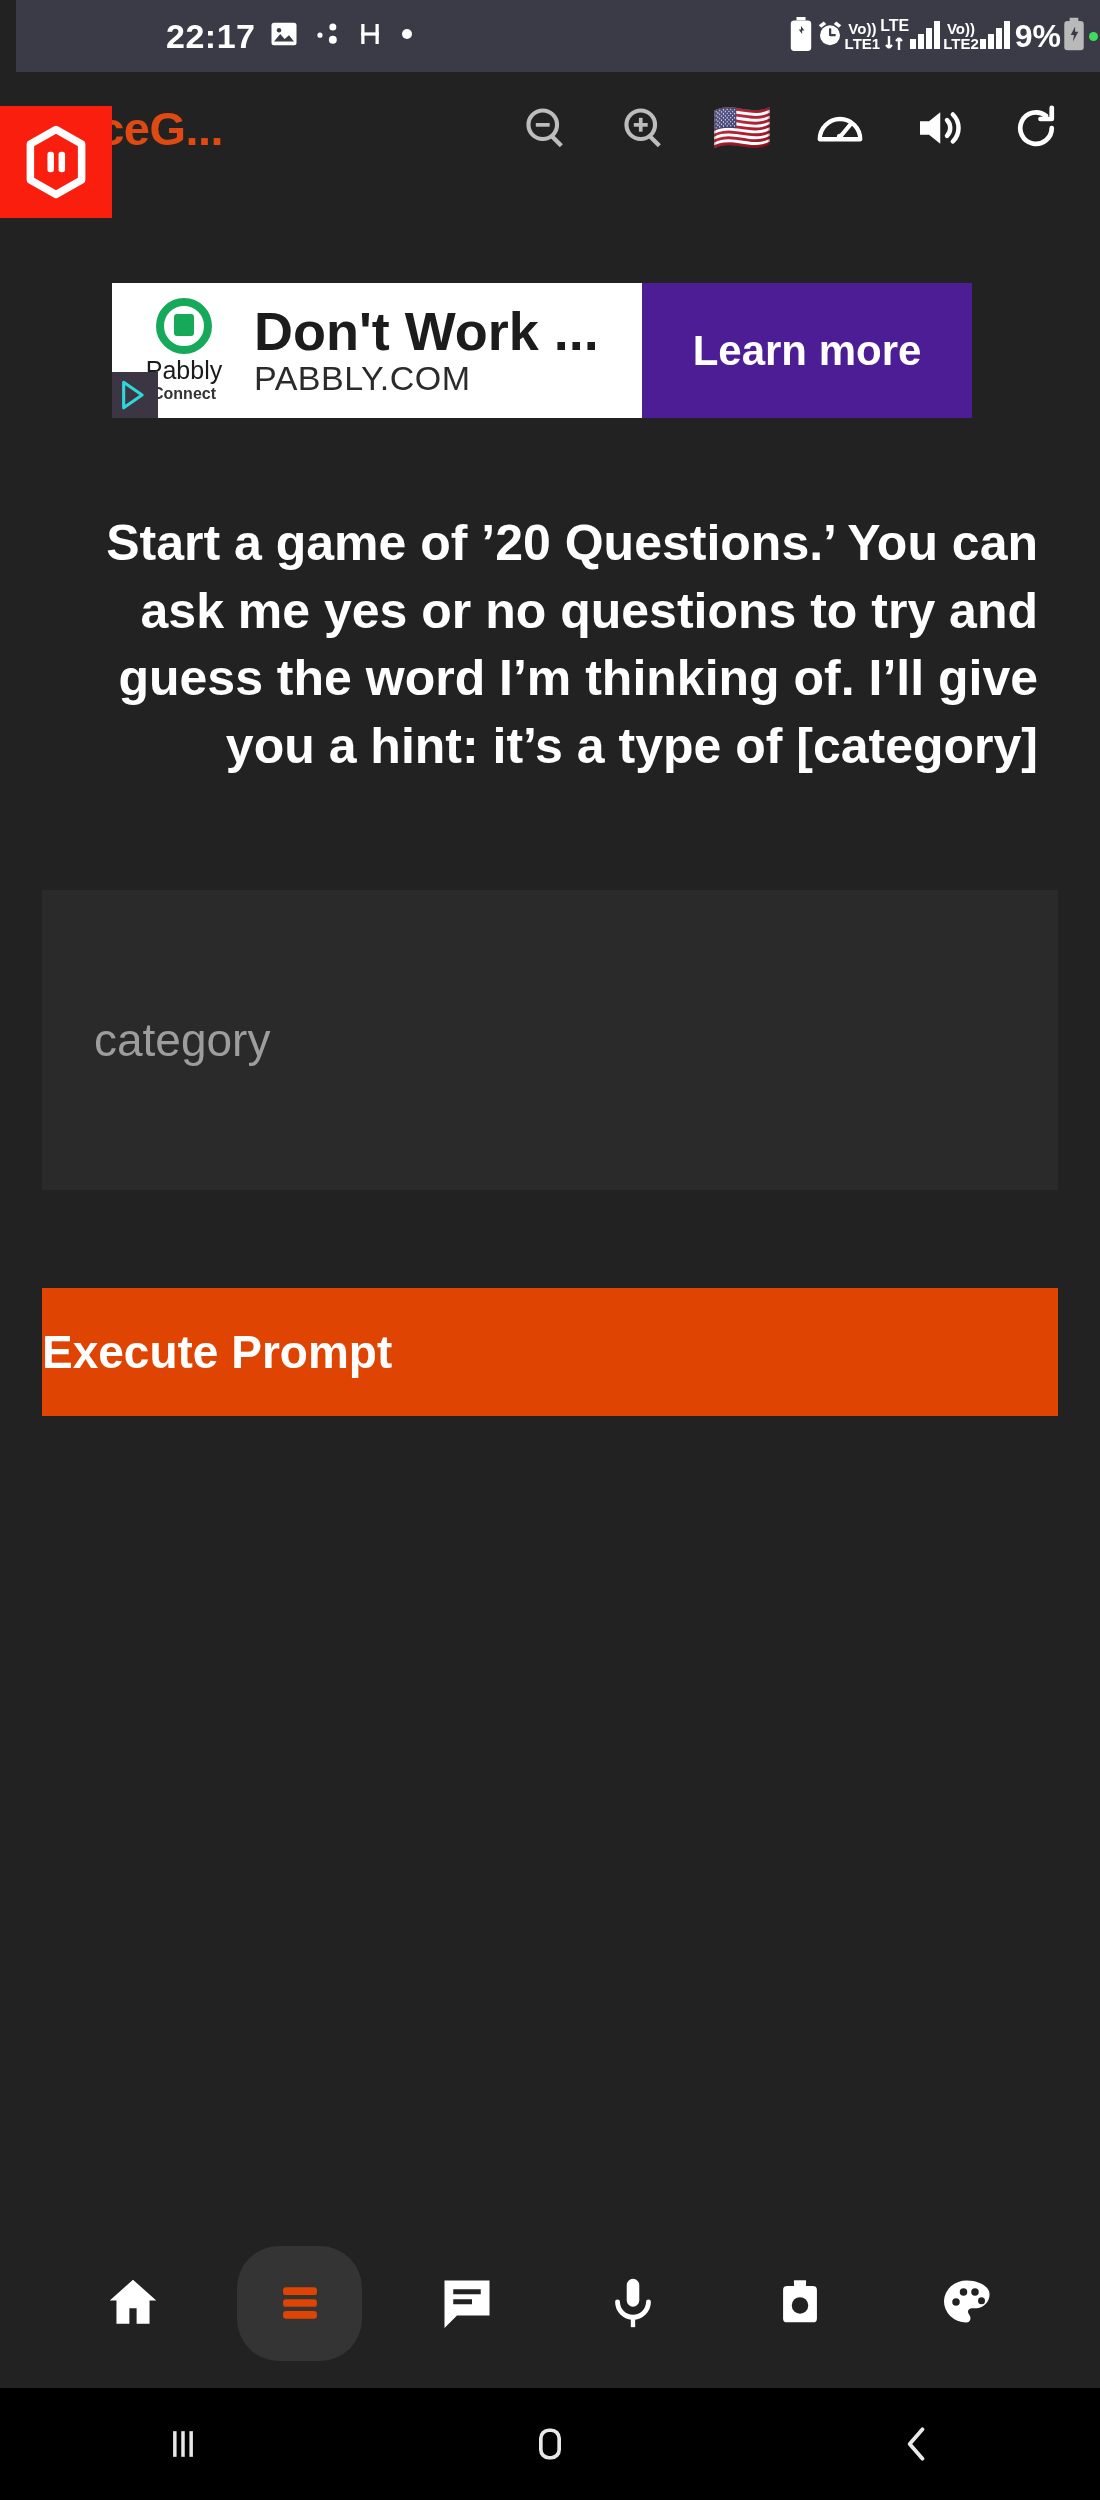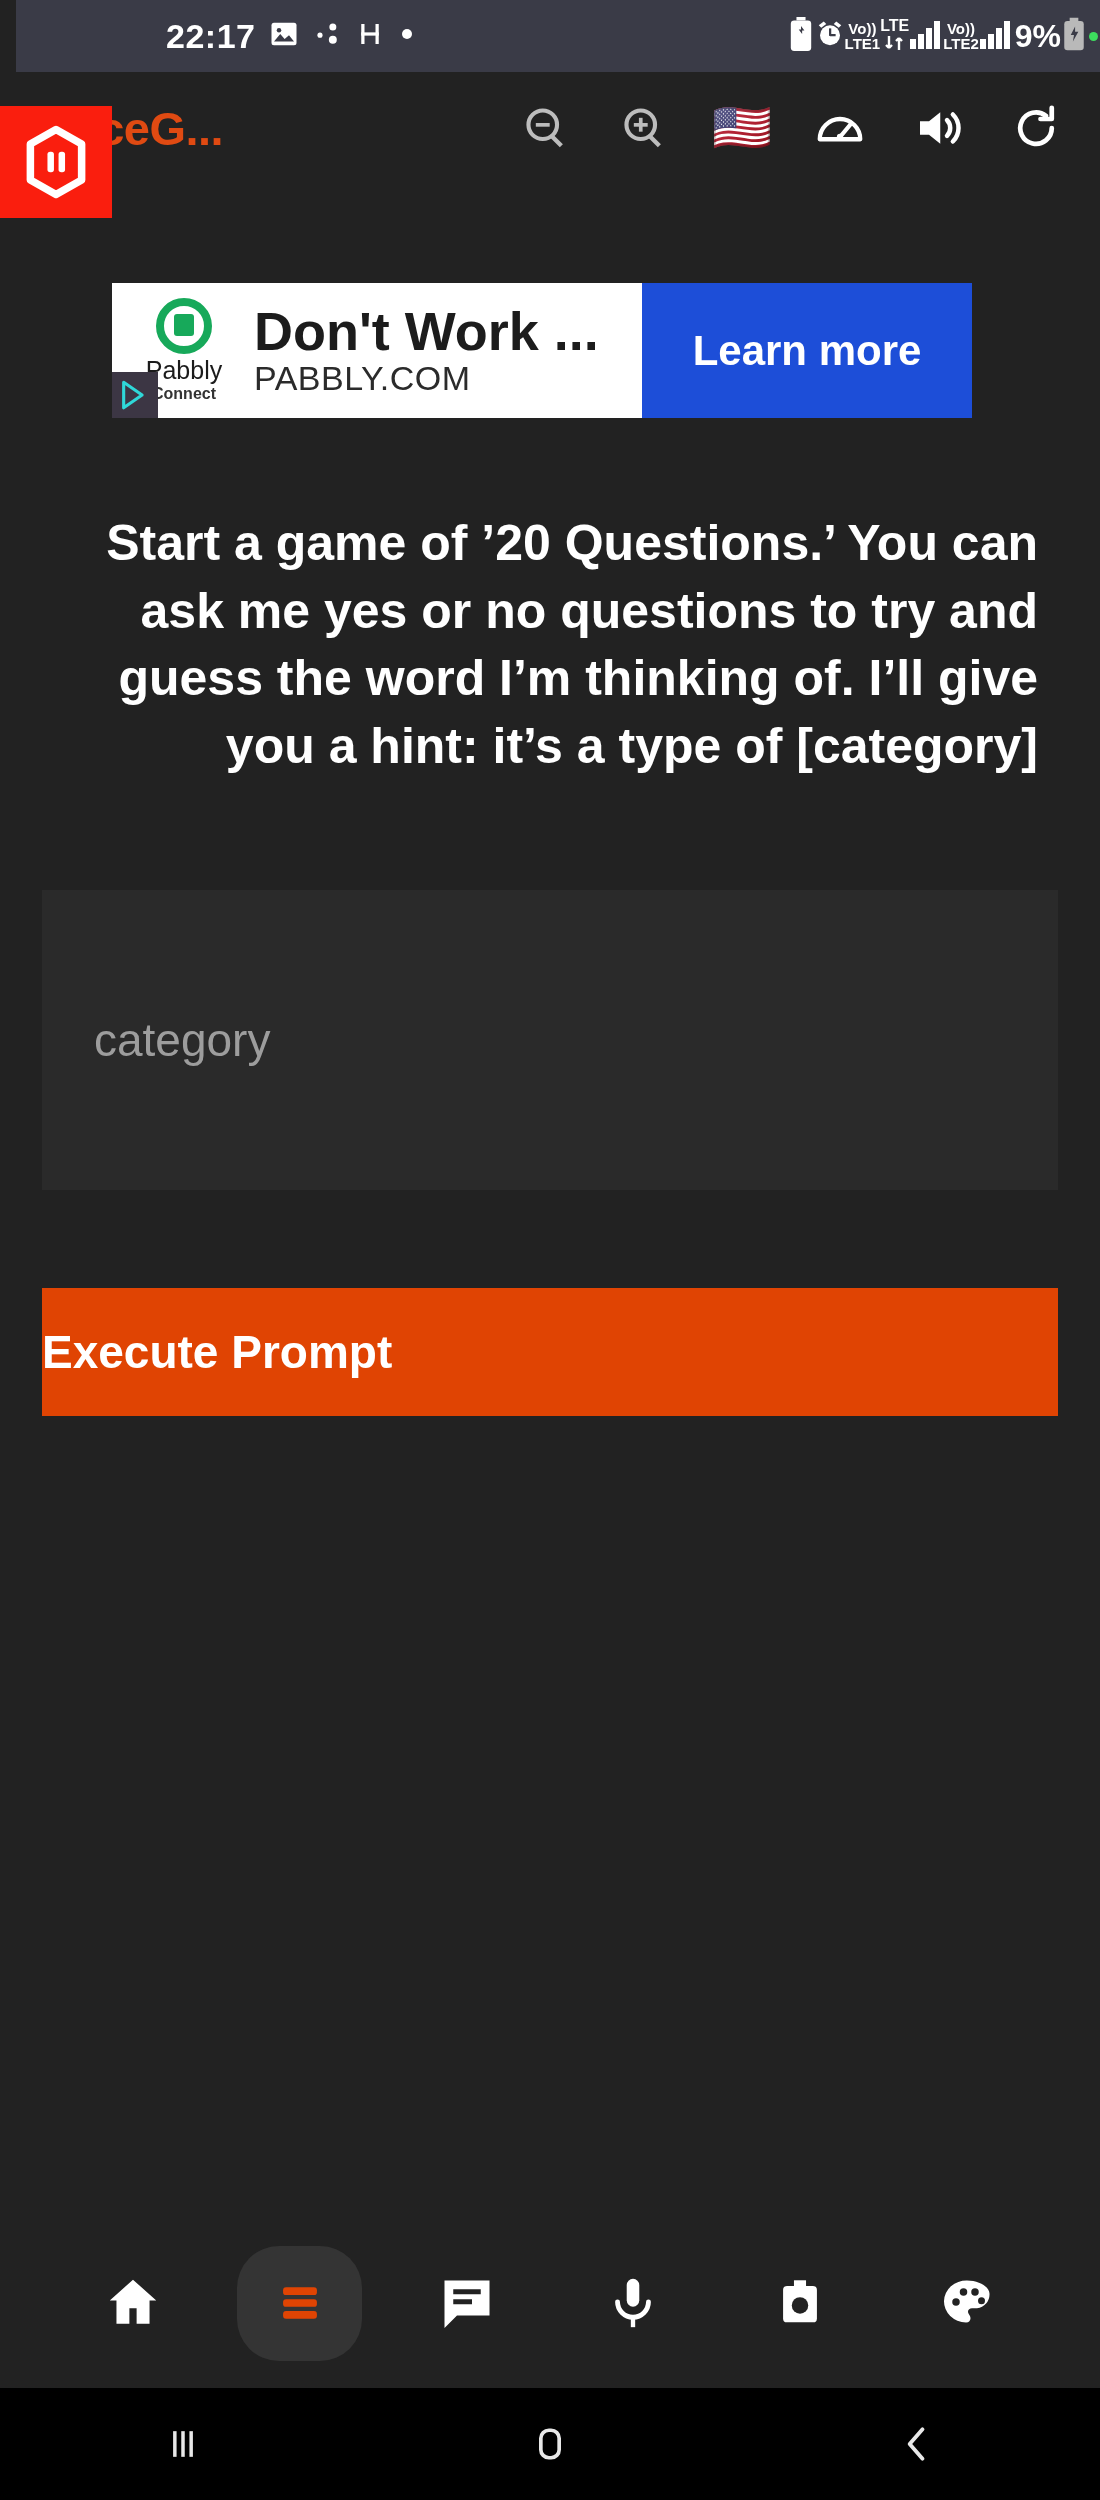--- a/index.html
+++ b/index.html
@@ -62,21 +62,21 @@
   .pabbly-mark:after {
     content:""; position:absolute; left:10px; top:8px; width:20px; height:22px;
     background:#17a95a; border-radius:3px;
   }
   .pabbly-name { font-size:25px; color:#1b1b1b; font-weight:400; margin-top:2px; }
   .pabbly-sub { font-size:16px; color:#333; font-weight:700; }
   .ad-txt { margin-left:16px; }
   .ad-head { font-size:54px; font-weight:700; color:#1c1c1c; line-height:1.05;text-align:right; }
   .ad-url { font-size:34px; color:#2b2b2b; margin-top:0; letter-spacing:.5px; }
   .ad-cta {
-    width:330px; background:#1d4ed8; display:flex; align-items:center; justify-content:center;
+    width:330px; background:#4c1d95; display:flex; align-items:center; justify-content:center;
   }
   .ad-cta-label { color:#fff; font-size:42px; font-weight:700; }
   .adchoice {
     position:absolute; left:0; bottom:0; width:46px; height:46px; background:#3c3644;
     display:flex; align-items:center; justify-content:center;
   }
 
   
   .prompt-text {
     position:absolute; top:510px; left:78px; width:960px;

